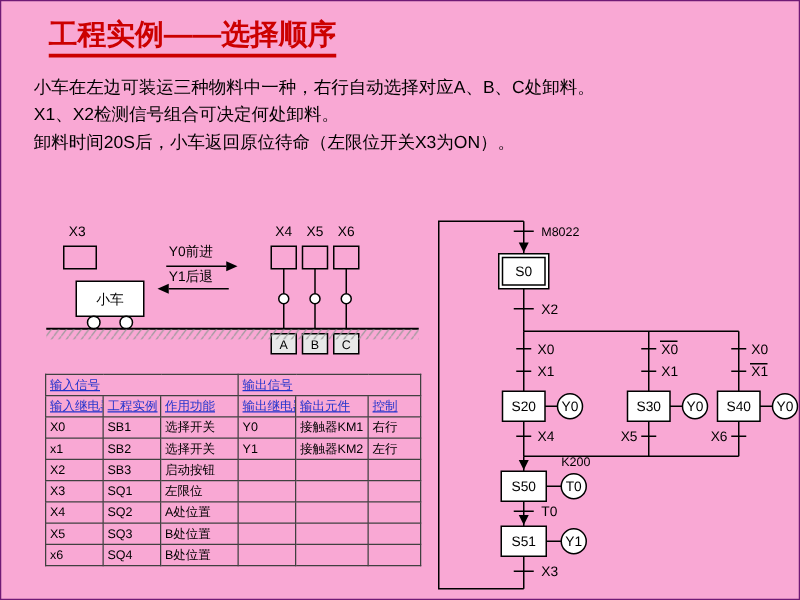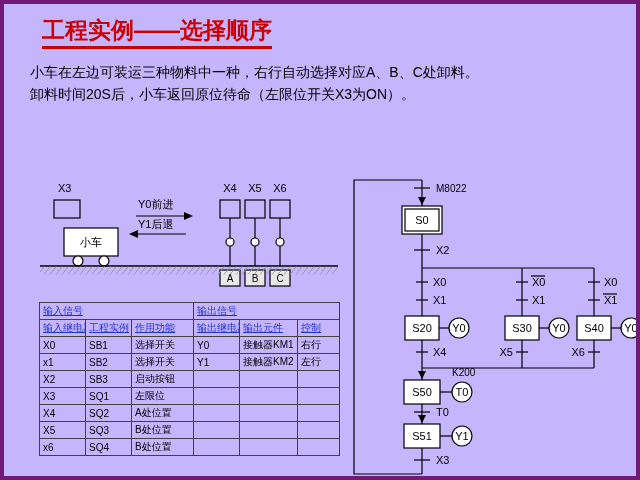--- a/index.html
+++ b/index.html
@@ -1,16 +1,16 @@
 <!DOCTYPE html>
 <html><head>
 <meta charset="utf-8">
 <style>
   html,body{margin:0;padding:0;background:#fff}
-  .slide{position:relative;width:640px;height:480px;background:#c4b5fd;border:4px solid #701a75;
+  .slide{position:relative;width:640px;height:480px;background:#f9a8d4;border:1px solid #701a75;
          box-sizing:border-box;overflow:hidden;font-family:"Liberation Sans","DejaVu Sans",sans-serif;color:#000}
   .title{position:absolute;left:38px;top:12px;font-size:23px;font-weight:bold;color:#cc0000;
          border-bottom:3px solid #cc0000;padding-bottom:1px;line-height:1.25;display:inline-block}
   .body-text{position:absolute;left:26px;top:57px;width:586px;font-size:14px;line-height:22px}
   .body-text .indent{padding-left:28px}
   table.io{position:absolute;left:35px;top:298px;width:300px;border-collapse:collapse;table-layout:fixed;font-size:10px}
   table.io th,table.io td{border:1px solid #404040;padding:1px 3px;height:13px;text-align:left;
          font-weight:normal;overflow:hidden;white-space:nowrap}
   table.io th{color:#2233cc;text-decoration:underline}
   svg{position:absolute}
@@ -20,20 +20,21 @@
 </style>
 </head>
 <body>
 
 <div class="slide">
 
   <div class="title">工程实例——选择顺序</div>
 
   <div class="body-text">
     <div>小车在左边可装运三种物料中一种，右行自动选择对应A、B、C处卸料。</div>
+    <div>X1、X2检测信号组合可决定何处卸料。</div>
     <div>卸料时间20S后，小车返回原位待命（左限位开关X3为ON）。</div>
   </div>
 
   <svg class="cart-svg" width="312" height="118" viewBox="0 0 312 118">
     <defs>
       <pattern id="hatch" width="6" height="8" patternUnits="userSpaceOnUse">
         <line x1="6" y1="0" x2="0" y2="8" stroke="#999" stroke-width="1"></line>
       </pattern>
     </defs>
 

